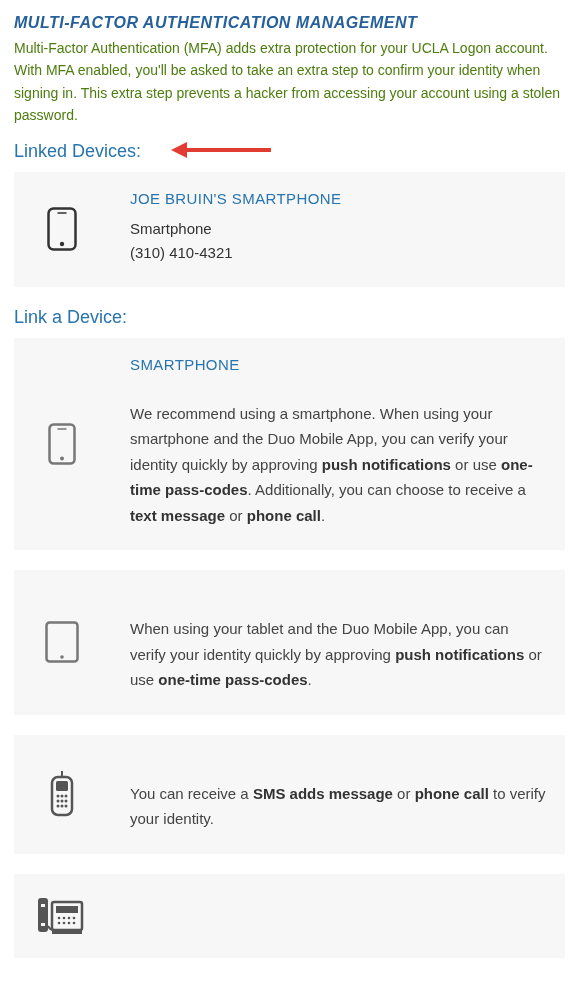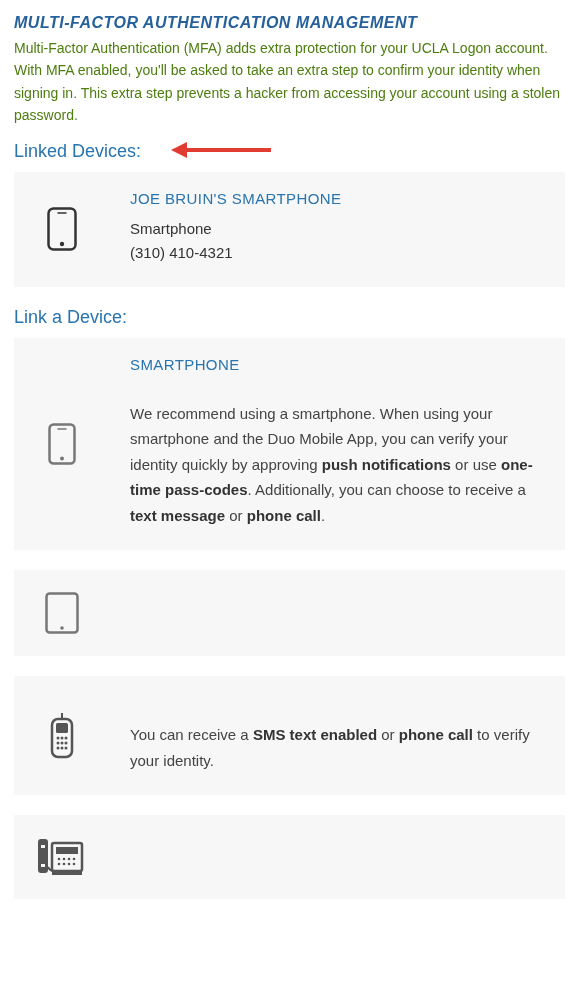--- a/index.html
+++ b/index.html
@@ -151,20 +151,21 @@
 <div class="card">
   <div class="icon-col">
     <span>
       <svg width="34" height="42" viewBox="0 0 34 42">
         <rect x="1.5" y="1.5" width="31" height="39" rx="3" ry="3" fill="none" stroke="#777" stroke-width="2.5"></rect>
         <circle cx="17" cy="36" r="1.8" fill="#777"></circle>
       </svg>
     </span>
   </div>
   <div class="content-col">
+    <div class="desc">When using your tablet and the Duo Mobile App, you can verify your identity quickly by approving <b>push notifications</b> or use <b>one-time pass-codes</b>.</div>
   </div>
 </div>
 
 <div class="card">
   <div class="icon-col">
     <span>
       <svg width="24" height="46" viewBox="0 0 24 46">
         <line x1="12" y1="0" x2="12" y2="6" stroke="#555" stroke-width="2"></line>
         <rect x="2" y="6" width="20" height="38" rx="6" ry="6" fill="none" stroke="#555" stroke-width="2.5"></rect>
         <rect x="6" y="10" width="12" height="10" rx="1.5" fill="#555"></rect>
@@ -174,21 +175,21 @@
         <circle cx="8" cy="30" r="1.5" fill="#555"></circle>
           <circle cx="12" cy="30" r="1.5" fill="#555"></circle>
           <circle cx="16" cy="30" r="1.5" fill="#555"></circle>
         <circle cx="8" cy="35" r="1.5" fill="#555"></circle>
           <circle cx="12" cy="35" r="1.5" fill="#555"></circle>
           <circle cx="16" cy="35" r="1.5" fill="#555"></circle>
       </svg>
     </span>
   </div>
   <div class="content-col">
-    <div class="desc">You can receive a <b>SMS text enabled</b> or <b>phone call</b> to verify your identity.</div>
+    <div class="desc">You can receive a <b>SMS adds message</b> or <b>phone call</b> to verify your identity.</div>
   </div>
 </div>
 
 <div class="card">
   <div class="icon-col">
     <span>
       <svg width="48" height="40" viewBox="0 0 48 40">
         <rect x="0" y="2" width="10" height="34" rx="3" fill="#555"></rect>
         <rect x="3" y="8" width="4" height="3" fill="#f7f7f7"></rect>
         <rect x="3" y="27" width="4" height="3" fill="#f7f7f7"></rect>

